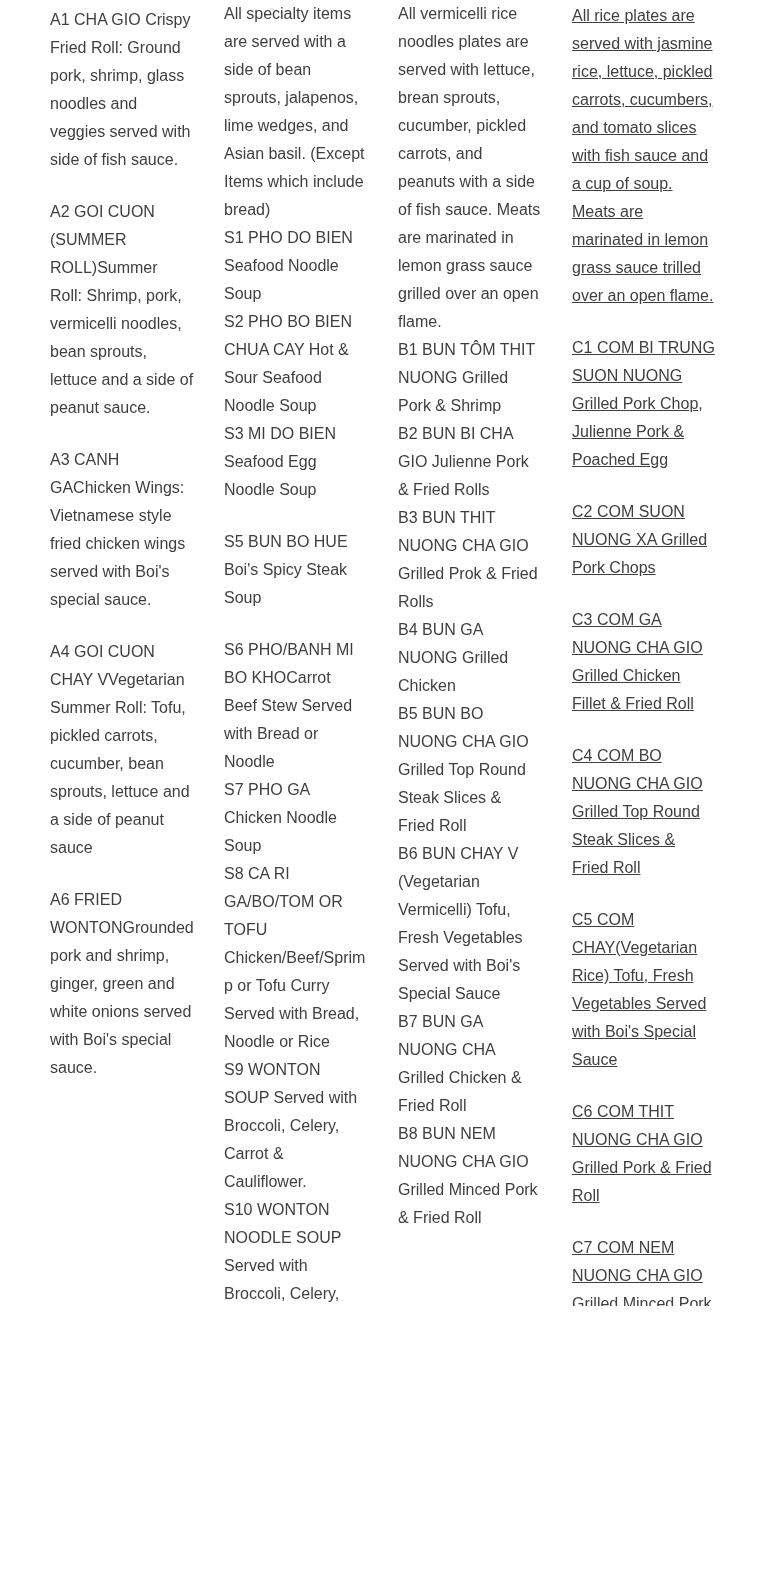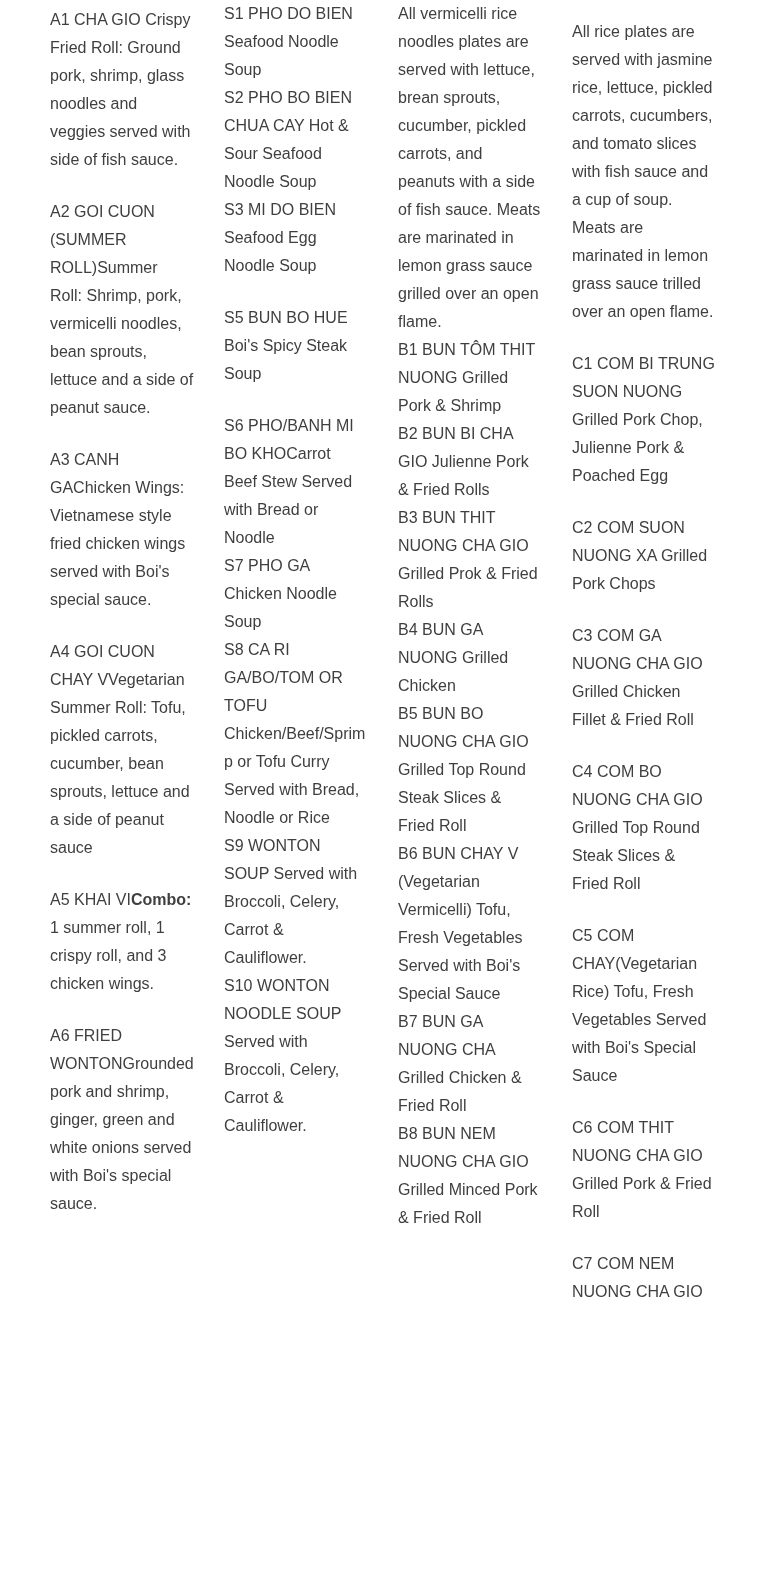--- a/index.html
+++ b/index.html
@@ -19,21 +19,21 @@
   .col {
     width: 144px;
     margin-right: 30px;
     font-size: 16px;
     line-height: 28px;
     color: #3f3f3f;
     overflow-wrap: break-word;
     word-wrap: break-word;
   }
   .col:nth-child(1) { margin-top: 6px; }
-  .col:nth-child(4) { margin-top: 18px; }
+  .col:nth-child(4) { margin-top: 2px; text-decoration: underline; }
   .para { margin: 0; }
   .para.gap { margin-top: 24px; }
   .para b { font-weight: bold; }
   .divider {
     position: absolute;
     left: 0;
     top: 1570px;
     width: 770px;
     height: 3px;
     background: #111111;
@@ -43,25 +43,25 @@
 <body>
 
 <div class="page">
   <div class="menu">
 
     <div class="col">
       <p class="para">A1 CHA GIO Crispy Fried Roll: Ground pork, shrimp, glass noodles and veggies served with side of fish sauce.</p>
       <p class="para gap">A2 GOI CUON (SUMMER ROLL)Summer Roll: Shrimp, pork, vermicelli noodles, bean sprouts, lettuce and a side of peanut sauce.</p>
       <p class="para gap">A3 CANH GAChicken Wings: Vietnamese style fried chicken wings served with Boi's special sauce.</p>
       <p class="para gap">A4 GOI CUON CHAY VVegetarian Summer Roll: Tofu, pickled carrots, cucumber, bean sprouts, lettuce and a side of peanut sauce</p>
-      <p class="para gap"><span>A5 KHAI VI</span><b>Combo:</b><span> 1 summer roll, 1 crispy roll, and 3 chicken wings.</span></p>
       <p class="para gap">A6 FRIED WONTONGrounded pork and shrimp, ginger, green and white onions served with Boi's special sauce.</p>
     </div>
 
     <div class="col">
+      <p class="para">All specialty items are served with a side of bean sprouts, jalapenos, lime wedges, and Asian basil. (Except Items which include bread)</p>
       <p class="para">S1 PHO DO BIEN Seafood Noodle Soup</p>
       <p class="para">S2 PHO BO BIEN CHUA CAY Hot &amp; Sour Seafood Noodle Soup</p>
       <p class="para">S3 MI DO BIEN Seafood Egg Noodle Soup</p>
       <p class="para gap">S5 BUN BO HUE Boi's Spicy Steak Soup</p>
       <p class="para gap">S6 PHO/BANH MI BO KHOCarrot Beef Stew Served with Bread or Noodle</p>
       <p class="para">S7 PHO GA Chicken Noodle Soup</p>
       <p class="para">S8 CA RI GA/BO/TOM OR TOFU Chicken/Beef/Sprimp or Tofu Curry Served with Bread, Noodle or Rice</p>
       <p class="para">S9 WONTON SOUP Served with Broccoli, Celery, Carrot &amp; Cauliflower.</p>
       <p class="para">S10 WONTON NOODLE SOUP Served with Broccoli, Celery, Carrot &amp; Cauliflower.</p>
     </div>

